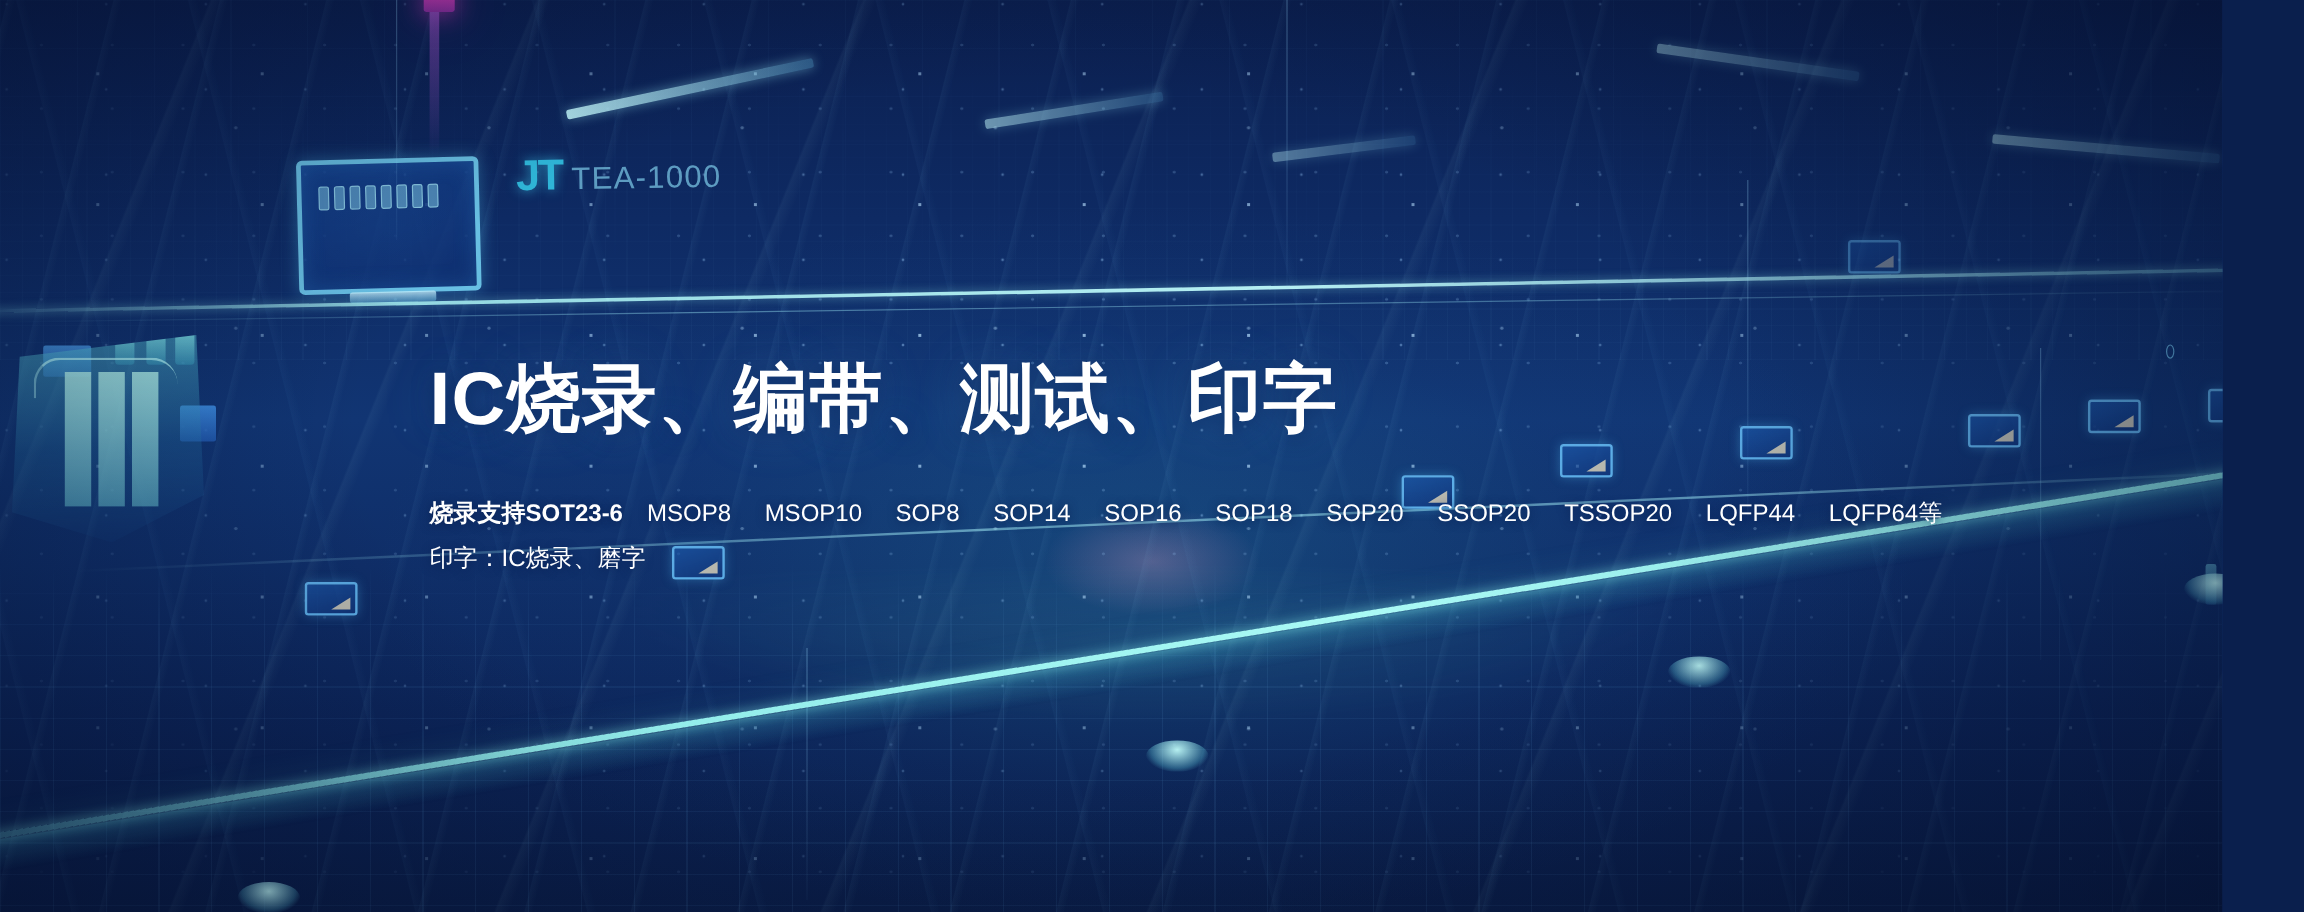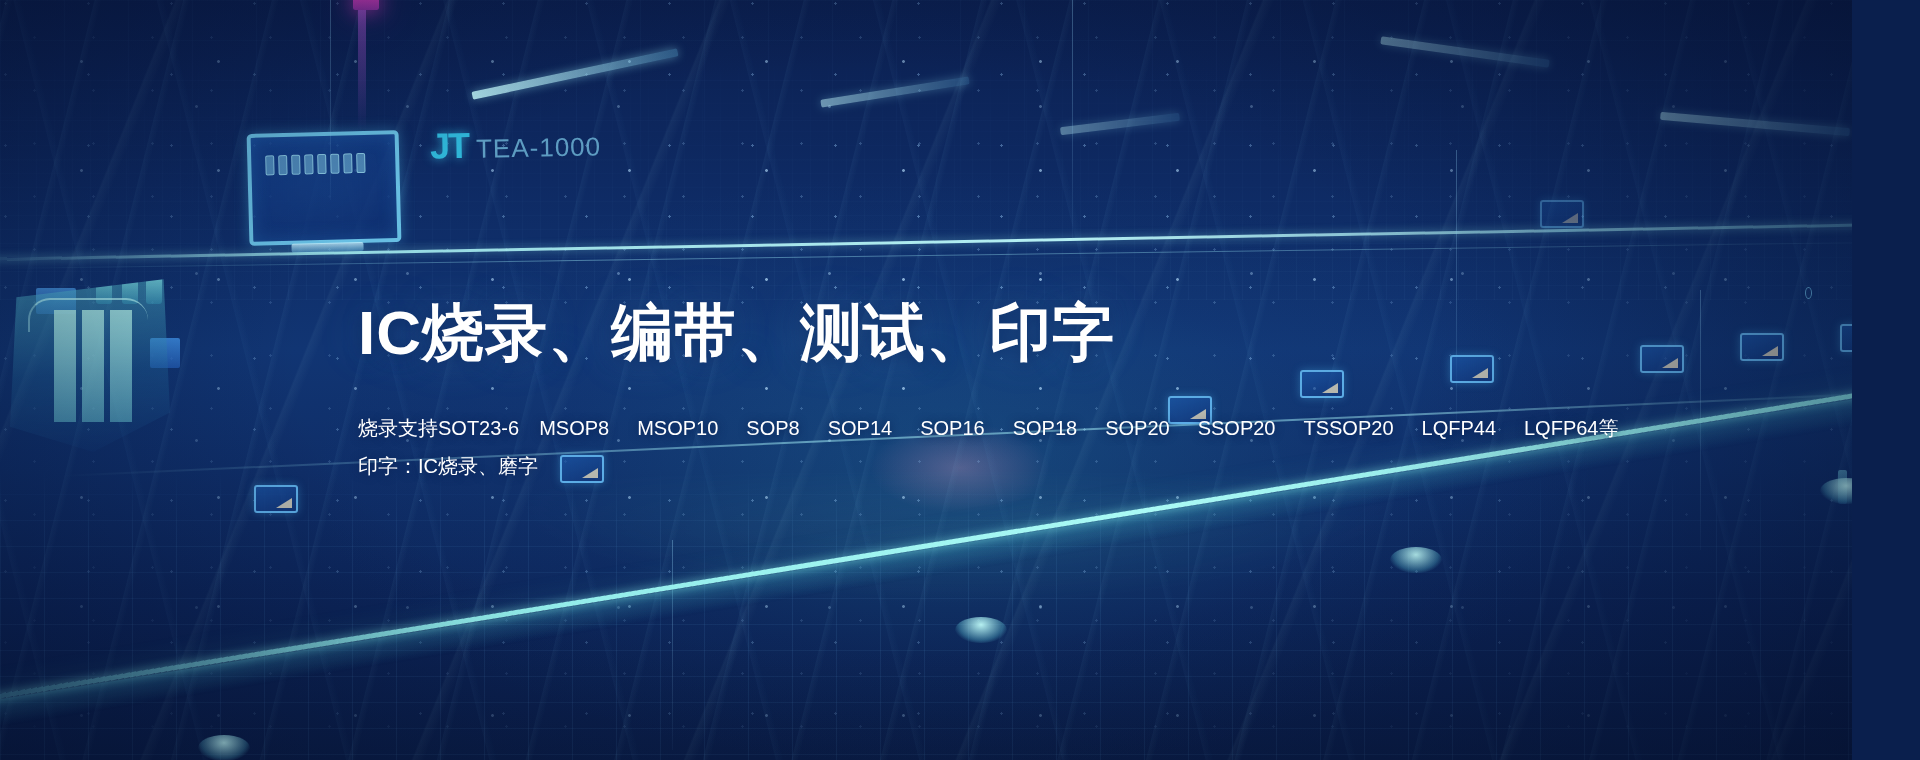--- a/index.html
+++ b/index.html
@@ -261,21 +261,21 @@
     font-family:"Liberation Sans","DejaVu Sans",sans-serif;
   }
   .sublist{ margin-top:42px; }
   .subline{
     color:#ffffff; font-size:20px; line-height:38px; white-space:nowrap;
     text-shadow:0 1px 8px rgba(8,30,80,.9);
     font-family:"Liberation Sans","DejaVu Sans",sans-serif;
   }
   .subline .pkg{ display:inline-block; margin-right:28px;text-align:center; }
   .subline .pkg:last-child{ margin-right:0; }
-  .subline .lead{ display:inline-block; margin-right:20px; }
+  .subline .lead{ display:inline-block; margin-right:20px;font-weight:bold; }
 </style>
 </head>
 <body>
 
 <div id="banner">
 
   <div class="layer ceiling"></div>
   <div class="layer floor"></div>
   <div class="layer streaks"></div>
   <div class="layer streaks2"></div>

